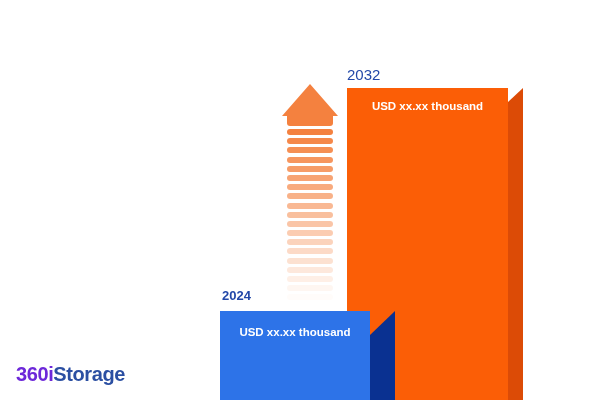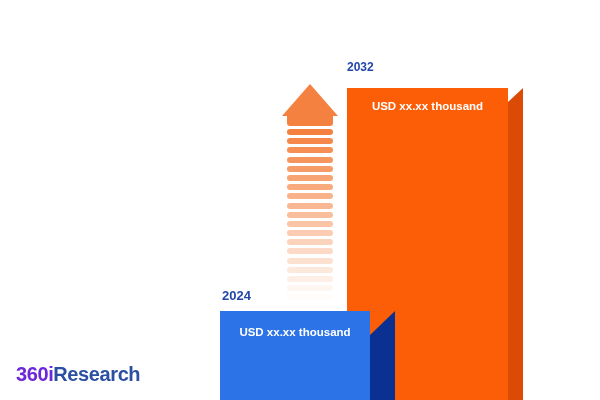--- a/index.html
+++ b/index.html
@@ -59,24 +59,24 @@
     top: 100px;
     width: 161px;
     text-align: center;
     font-size: 11.5px;
     font-weight: bold;
     color: #ffffff;
   }
   #year-2032 {
     position: absolute;
     left: 347px;
-    top: 60px;
+    top: 66px;
     width: 80px;
-    font-size: 12px;
-    font-weight: bold;
+    font-size: 15px;
+    font-weight: normal;
     color: #2348A8;
   }
 
   
   #bar-2024-side {
     position: absolute;
     left: 370px;
     top: 311px;
     width: 25px;
     height: 89px;
@@ -229,16 +229,16 @@
 
   <div>
     <div id="year-2024">2024</div>
     <div id="bar-2024-side"></div>
     <div id="bar-2024-front"></div>
     <div id="bar-2024-label">USD xx.xx thousand</div>
   </div>
 
 
   <div id="logo">
-    <span id="logo-360i">360i</span><span id="logo-research">Research</span>
+    <span id="logo-360i">360i</span><span id="logo-research">Storage</span>
   </div>
 
 </div>
 
 </body></html>

